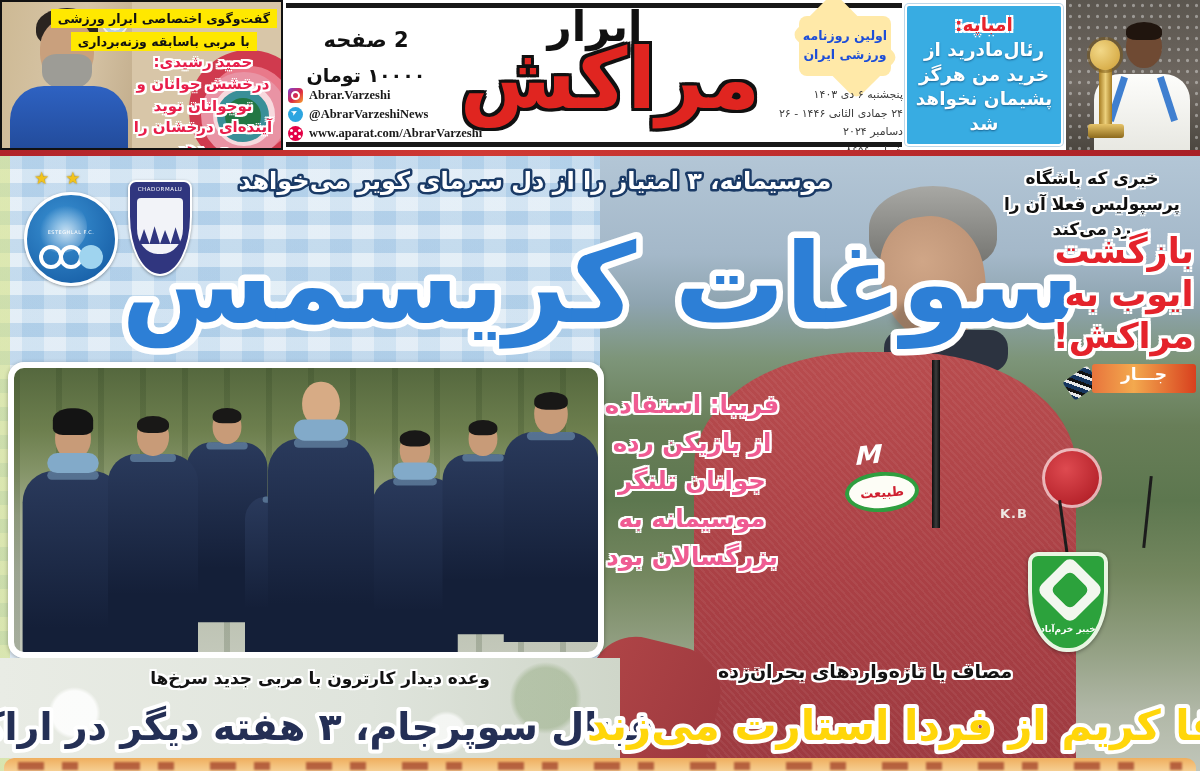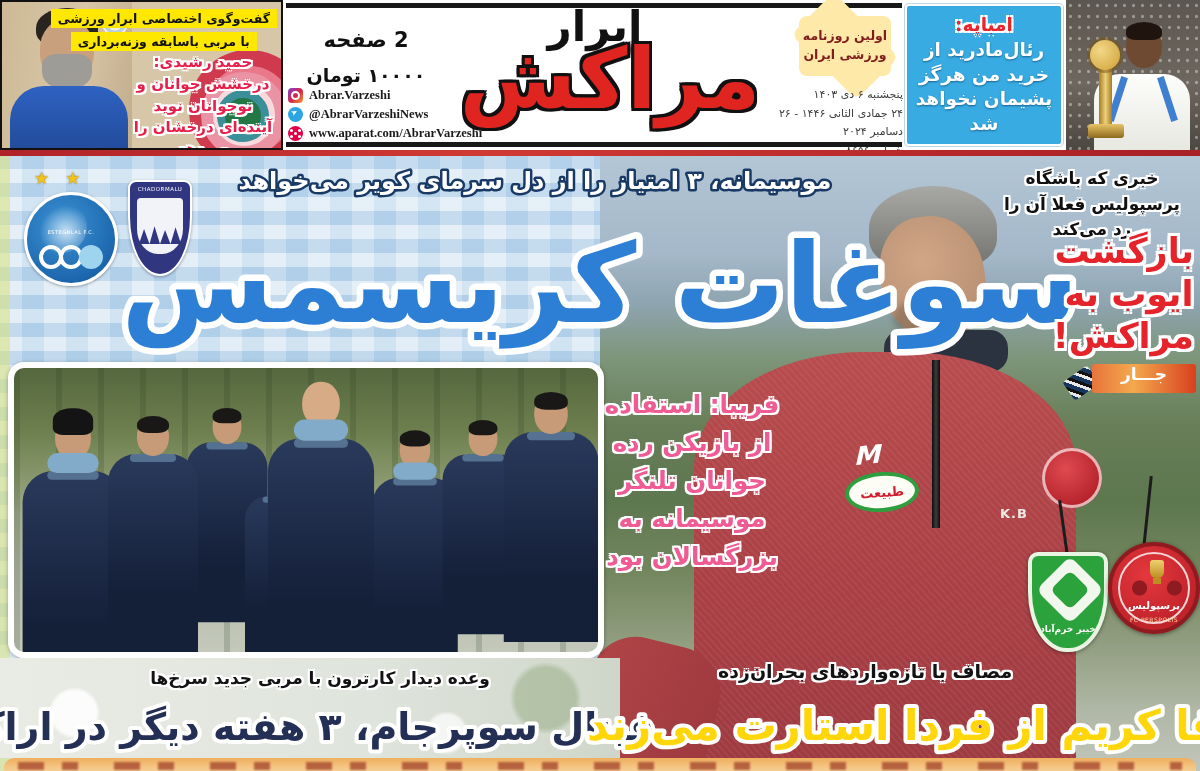--- a/index.html
+++ b/index.html
@@ -51,21 +51,21 @@
      box-shadow:-4px -3px 0 #fff, 4px -3px 0 #fff, -4px 3px 0 #fff, 4px 3px 0 #fff; }
 
   .masthead-title { position:absolute; left:440px; top:6px; width:340px; height:140px; direction:rtl; text-align:center; }
   .title-black { display:block; font-size:42px; font-weight:bold; color:#111; line-height:1; margin-right:30px; }
   .title-red { display:block; font-size:84px; font-weight:bold; color:#e02520; line-height:.95; margin-top:-8px;
      text-shadow:-3px -3px 0 #111,3px -3px 0 #111,-3px 3px 0 #111,3px 3px 0 #111,0 -3px 0 #111,0 3px 0 #111,-3px 0 0 #111,3px 0 0 #111; }
 
   .first-badge { position:absolute; left:795px; top:12px; width:100px; height:68px; display:flex; align-items:center; justify-content:center; }
   .first-badge::before, .first-badge::after { content:""; position:absolute; inset:4px; background:#ffe9a8; transform:rotate(0deg); border-radius:8px; }
   .first-badge::after { transform:rotate(45deg); }
-  .first-badge .badge-text { position:relative; z-index:2; font-size:12.5px; font-weight:bold; color:#7f1d1d; text-align:center; direction:rtl; line-height:1.5; }
+  .first-badge .badge-text { position:relative; z-index:2; font-size:12.5px; font-weight:bold; color:#1d4ed8; text-align:center; direction:rtl; line-height:1.5; }
 
   .dates { position:absolute; left:745px; top:86px; width:158px; text-align:right; direction:rtl; color:#3c3c3c; font-size:11px; line-height:1.7; }
 
   .mbappe-box { position:absolute; left:905px; top:4px; width:158px; height:142px; background:#38ace2; border:2px solid #fff;
      box-shadow:0 0 0 1px #bcd6e8; border-radius:4px; display:flex; align-items:center; justify-content:center; text-align:center; }
   .mbappe-text { direction:rtl; font-weight:bold; font-size:18.5px; line-height:1.35; padding:2px 4px; }
   .mbappe-text .speaker { color:#e8242c; display:block; text-shadow:-2px -2px 0 #fff,2px -2px 0 #fff,-2px 2px 0 #fff,2px 2px 0 #fff; }
   .mbappe-text .quote { color:#fff; display:block; text-shadow:0 1px 2px rgba(0,40,80,.55); }
 
   .mbappe-photo { position:absolute; left:1066px; top:0; width:134px; height:150px; overflow:hidden;
@@ -389,26 +389,20 @@
         <div class="body"></div>
       </div>
   </div>
 
   <div class="cord"></div>
   <div class="cord2"></div>
   <div class="kheybar">
     <div class="kheybar-emblem"></div>
     <div class="kheybar-label">خیبر خرم‌آباد</div>
   </div>
-  <div class="persepolis">
-    <div class="pers-cup"></div>
-    <div class="pers-lions"></div>
-    <div class="pers-label">پرسپولیس</div>
-    <div class="pers-sub">FC PERSPOLIS</div>
-  </div>
 
   <div class="bottom-left"></div>
   <div class="bl-kicker ow2">وعده دیدار کارترون با مربی جدید سرخ‌ها</div>
   <svg class="bl-headline-svg" width="590" height="60">
     <text x="295" y="44" text-anchor="middle" font-size="38" fill="#242f55" stroke="#ffffff" stroke-width="8" style="direction:rtl">فینال سوپرجام، ۳ هفته دیگر در اراک</text>
   </svg>
 
   <div class="br-kicker ow2">مصاف با تازه‌واردهای بحران‌زده</div>
   <svg class="br-headline-svg" width="565" height="64">
     <text x="282" y="46" text-anchor="middle" font-size="42" fill="#ffd60a" stroke="#ffffff" stroke-width="8" style="direction:rtl">آقا کریم از فردا استارت می‌زند</text>

